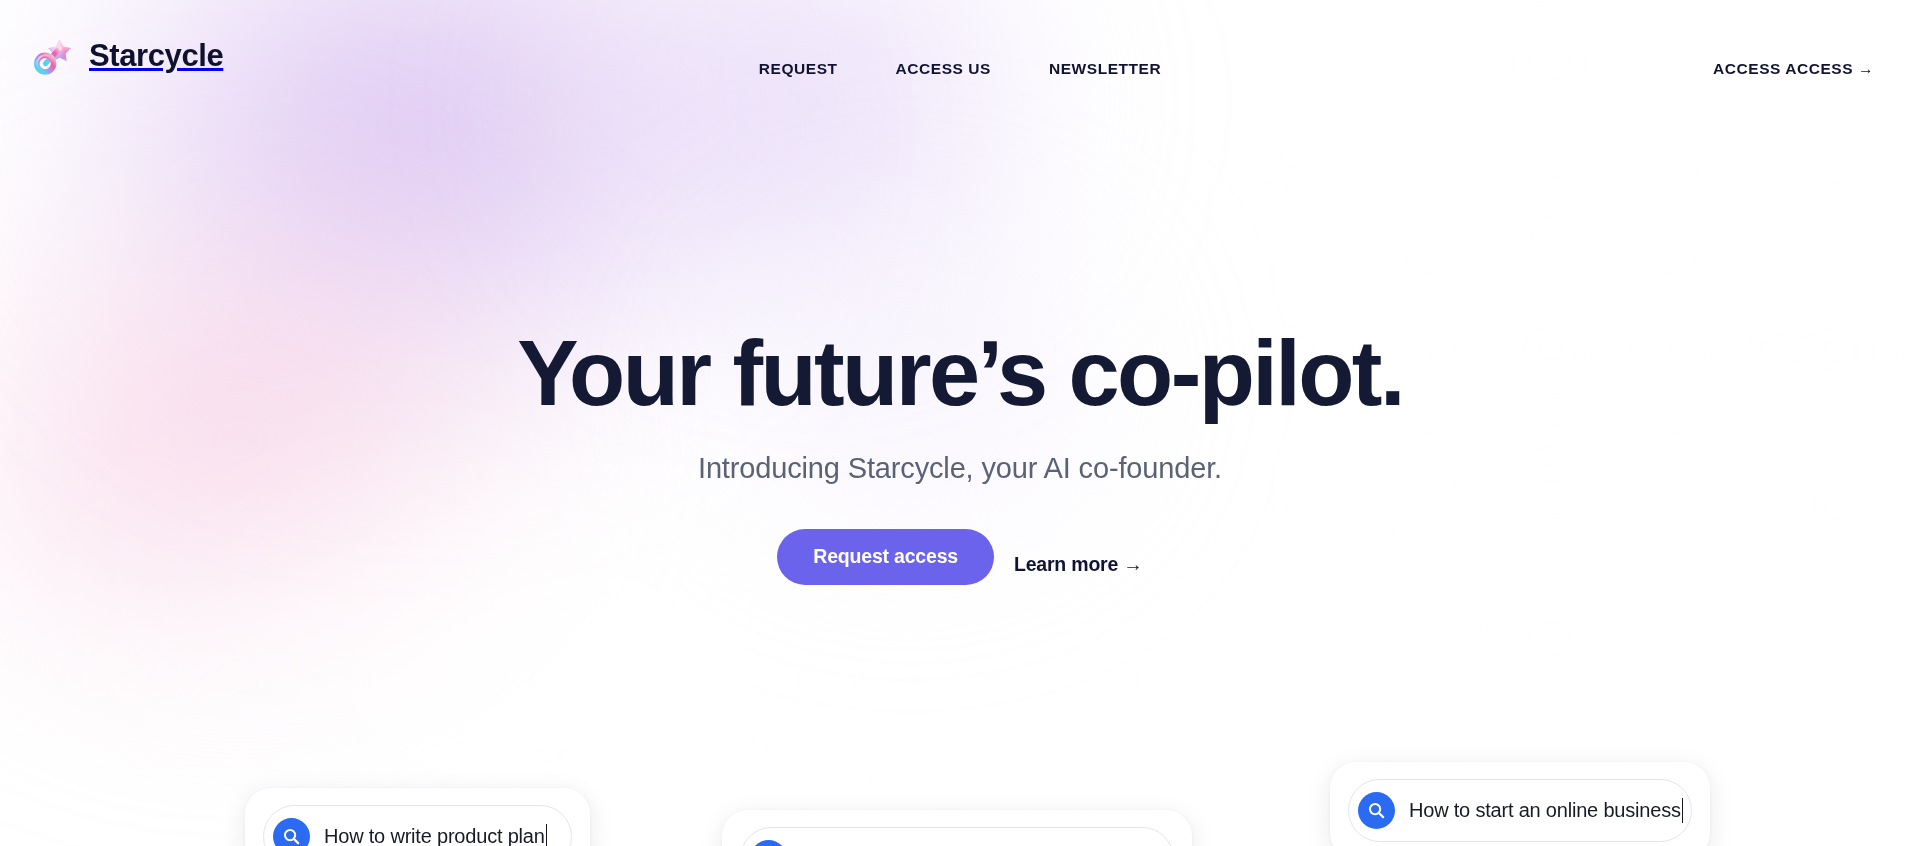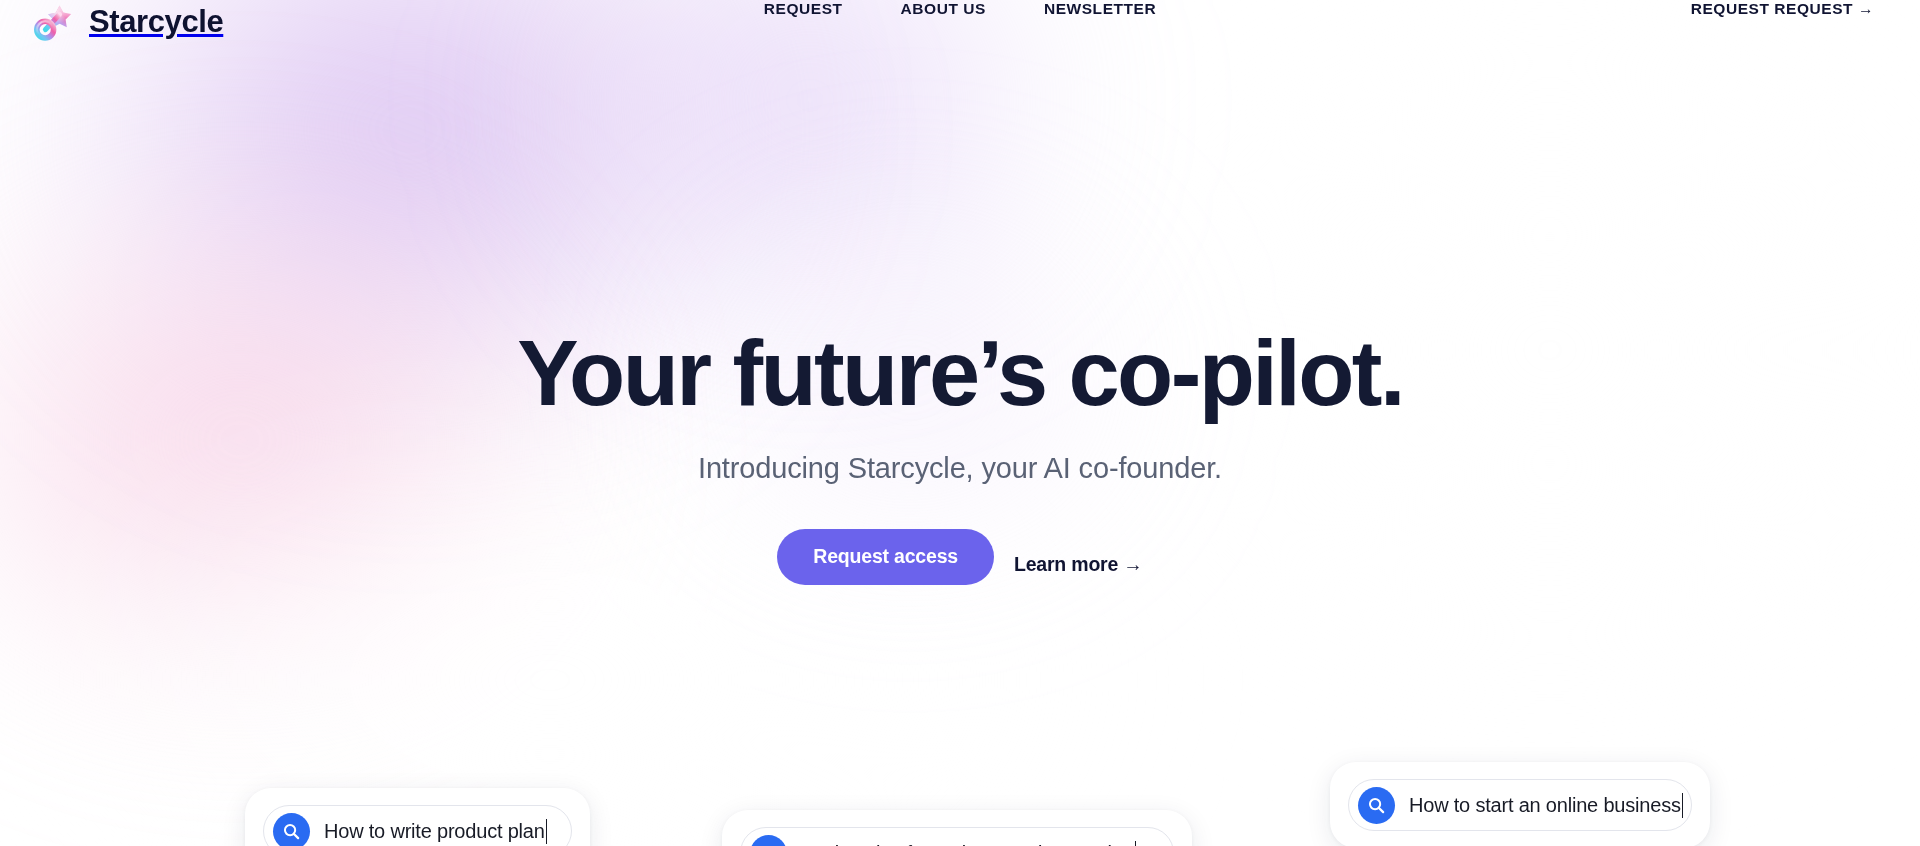--- a/index.html
+++ b/index.html
@@ -68,22 +68,22 @@
     position: relative;
     z-index: 1;
     width: 1920px;
     height: 846px;
   }
 
   
   #header {
     height: 78px;
     display: flex;
-    align-items: flex-start;
-    padding: 0 46px 0 32px;
+    align-items: flex-end;
+    padding: 16px 46px 0 32px;
     position: relative;
   }
 
   .brand {
     display: flex;
     align-items: center;
     gap: 13px;
     cursor: pointer;
     flex: 0 0 auto;
   }
@@ -192,21 +192,21 @@
     position: absolute;
     background: #ffffff;
     border-radius: 26px;
     box-shadow: 0 6px 26px rgba(24,28,63,0.09), 0 1px 4px rgba(24,28,63,0.05);
     padding: 17px 18px;
   }
   .search-pill {
     display: flex;
     align-items: center;
     gap: 14px;
-    height: 52px;
+    height: 63px;
     border: 1px solid #e3e5ec;
     border-radius: 999px;
     padding: 0 20px 0 9px;
     background: #ffffff;
     cursor: text;
   }
   .search-badge {
     width: 37px; height: 37px;
     border-radius: 50%;
     background: #2a6bf2;
@@ -287,25 +287,25 @@
 
           <circle cx="13.2" cy="29.6" r="8.4" fill="none" stroke="url(#irid1)" stroke-width="5.6"></circle>
           <circle cx="13.2" cy="29.6" r="8.4" fill="none" stroke="url(#gloss)" stroke-width="2.2"></circle>
         </svg>
       </span>
       <span class="brand-name">Starcycle</span>
     </a>
 
     <nav id="main-nav">
       <a class="nav-link" href="#">REQUEST</a>
-      <a class="nav-link" href="#">ABOUT US</a>
+      <a class="nav-link" href="#">ACCESS US</a>
       <a class="nav-link" href="#">NEWSLETTER</a>
     </nav>
 
-    <a id="header-cta" href="#">REQUEST REQUEST →</a>
+    <a id="header-cta" href="#">ACCESS ACCESS →</a>
   </header>
 
   <section id="hero">
     <h1 id="hero-title">Your future’s co-pilot.</h1>
     <p id="hero-subtitle">Introducing Starcycle, your AI co-founder.</p>
 
     <div id="hero-actions">
       <button id="request-access-button">Request access</button>
       <a id="learn-more-link" href="#">Learn more →</a>
     </div>

